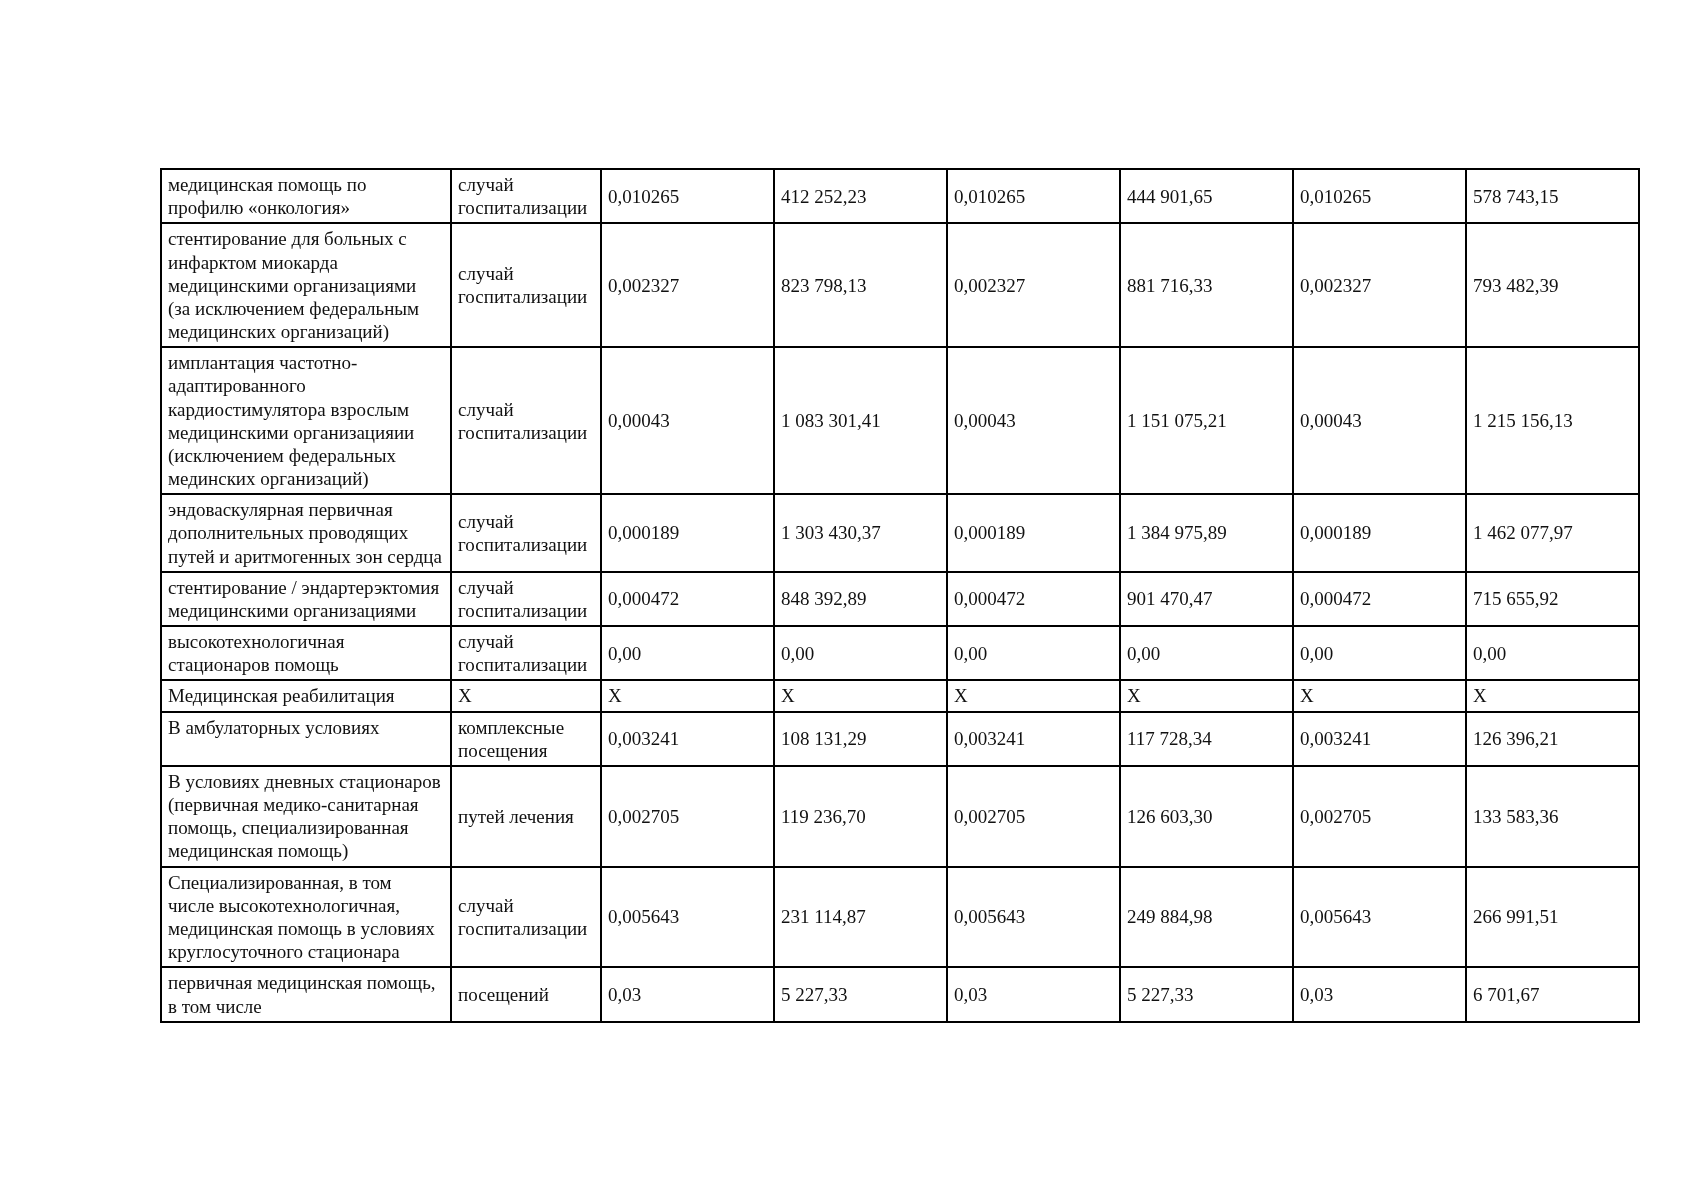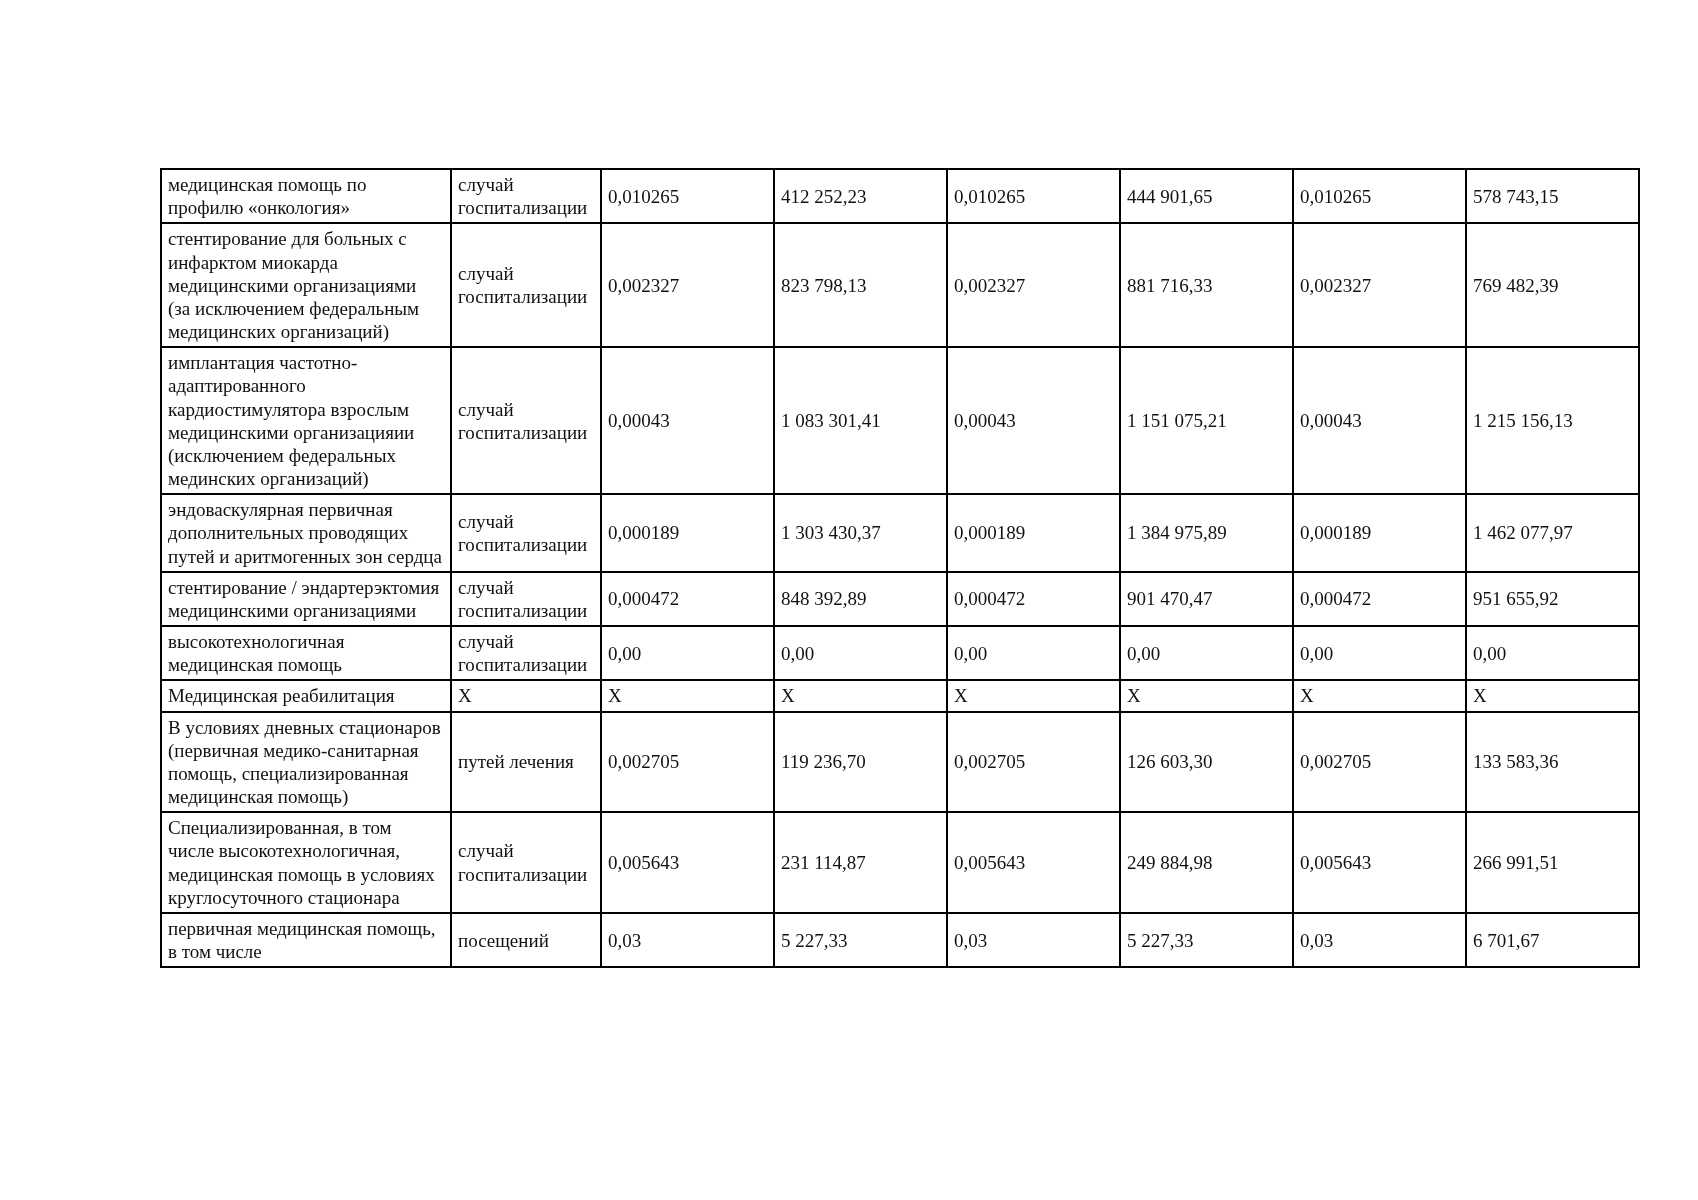--- a/index.html
+++ b/index.html
@@ -80,21 +80,21 @@
             <td class="value-cell">578 743,15</td>
           </tr>
           <tr>
             <td class="name-cell">стентирование для больных с инфарктом миокарда медицинскими организациями (за исключением федеральным медицинских организаций)</td>
             <td class="unit-cell">случай госпитализации</td>
             <td class="value-cell">0,002327</td>
             <td class="value-cell">823 798,13</td>
             <td class="value-cell">0,002327</td>
             <td class="value-cell">881 716,33</td>
             <td class="value-cell">0,002327</td>
-            <td class="value-cell">769 482,39</td>
+            <td class="value-cell">793 482,39</td>
           </tr>
           <tr>
             <td class="name-cell">имплантация частотно-адаптированного кардиостимулятора взрослым медицинскими организацияии (исключением федеральных мединских организаций)</td>
             <td class="unit-cell">случай госпитализации</td>
             <td class="value-cell">0,00043</td>
             <td class="value-cell">1 083 301,41</td>
             <td class="value-cell">0,00043</td>
             <td class="value-cell">1 151 075,21</td>
             <td class="value-cell">0,00043</td>
             <td class="value-cell">1 215 156,13</td>
@@ -110,41 +110,51 @@
             <td class="value-cell">1 462 077,97</td>
           </tr>
           <tr>
             <td class="name-cell">стентирование / эндартерэктомия медицинскими организациями</td>
             <td class="unit-cell">случай госпитализации</td>
             <td class="value-cell">0,000472</td>
             <td class="value-cell">848 392,89</td>
             <td class="value-cell">0,000472</td>
             <td class="value-cell">901 470,47</td>
             <td class="value-cell">0,000472</td>
-            <td class="value-cell">951 655,92</td>
+            <td class="value-cell">715 655,92</td>
           </tr>
           <tr>
-            <td class="name-cell">высокотехнологичная медицинская помощь</td>
+            <td class="name-cell">высокотехнологичная стационаров помощь</td>
             <td class="unit-cell">случай госпитализации</td>
             <td class="value-cell">0,00</td>
             <td class="value-cell">0,00</td>
             <td class="value-cell">0,00</td>
             <td class="value-cell">0,00</td>
             <td class="value-cell">0,00</td>
             <td class="value-cell">0,00</td>
           </tr>
           <tr>
             <td class="name-cell">Медицинская реабилитация</td>
             <td class="unit-cell">X</td>
             <td class="value-cell">X</td>
             <td class="value-cell">X</td>
             <td class="value-cell">X</td>
             <td class="value-cell">X</td>
             <td class="value-cell">X</td>
             <td class="value-cell">X</td>
+          </tr>
+          <tr>
+            <td class="name-cell">В амбулаторных условиях</td>
+            <td class="unit-cell">комплексные посещения</td>
+            <td class="value-cell">0,003241</td>
+            <td class="value-cell">108 131,29</td>
+            <td class="value-cell">0,003241</td>
+            <td class="value-cell">117 728,34</td>
+            <td class="value-cell">0,003241</td>
+            <td class="value-cell">126 396,21</td>
           </tr>
           <tr>
             <td class="name-cell">В условиях дневных стационаров (первичная медико-санитарная помощь, специализированная медицинская помощь)</td>
             <td class="unit-cell">путей лечения</td>
             <td class="value-cell">0,002705</td>
             <td class="value-cell">119 236,70</td>
             <td class="value-cell">0,002705</td>
             <td class="value-cell">126 603,30</td>
             <td class="value-cell">0,002705</td>
             <td class="value-cell">133 583,36</td>

